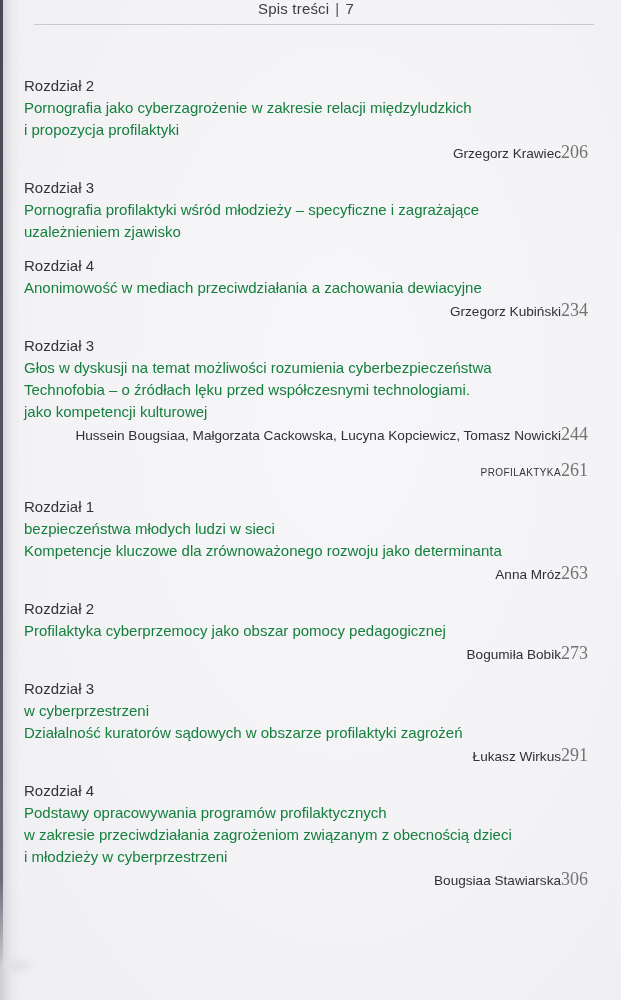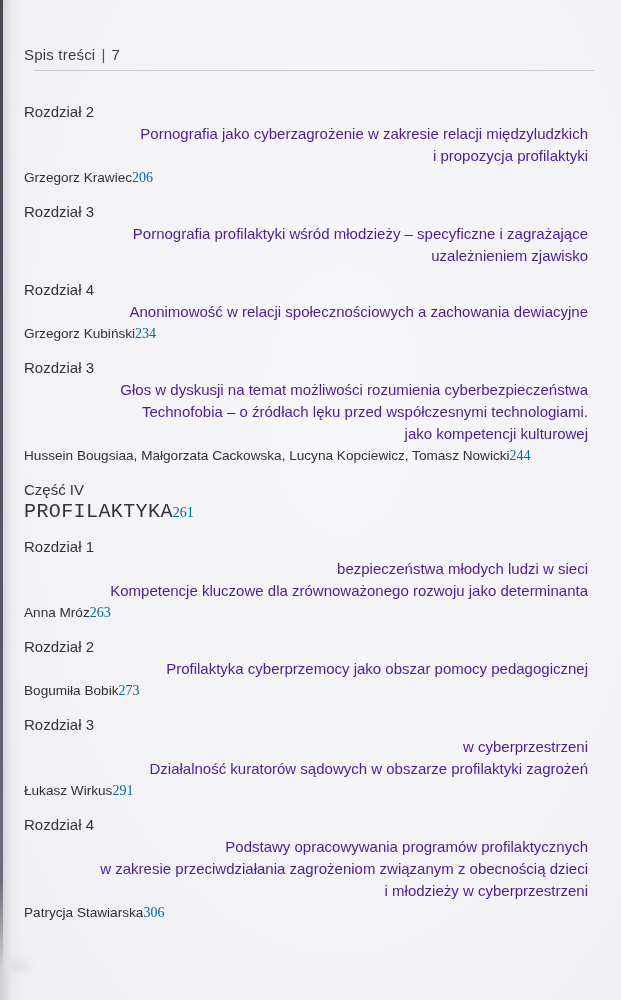--- a/index.html
+++ b/index.html
@@ -46,65 +46,63 @@
   }
 
   .page {
     position: absolute;
     left: 24px;
     right: 33px;
     top: 0;
   }
 
   .running-head {
-    padding-top: 46px;
-    text-align: left;
+    text-align: center;
     font-size: 15px;
     letter-spacing: 0.2px;
     color: #3e3d45;
   }
   .running-head .sep {
     padding: 0 6px;
     color: #55545c;
   }
   .head-rule {
     height: 0;
     border-bottom: 1px solid #cac9cf;
     margin: 7px -6px 0 10px;
   }
 
   .toc {
-    margin-top: 30px;
+    margin-top: 50px;
   }
   .entry {
     margin-bottom: 12px;
     font-size: 15px;
     line-height: 22px;
   }
   .entry-label { color: #34333b; }
-  .title-line  { color: #4c1d95; text-align: right; }
+  .title-line  { color: #15803d; }
   .entry-footer {
     display: flex;
-    justify-content: flex-start;
+    justify-content: flex-end;
     align-items: baseline;
   }
   .authors {
     font-size: 13.6px;
     color: #322f38;
   }
   .part-title {
-    font-size: 20px;
+    font-size: 10px;
     letter-spacing: 0.4px;
     color: #34333b;
-    font-family: Liberation Mono, monospace;
   }
   .page-num {
     font-family: "Liberation Serif", "DejaVu Serif", serif;
-    font-size: 14px;
-    color: #0369a1;
+    font-size: 18px;
+    color: #737373;
     white-space: nowrap;
   }
 </style>
 </head>
 <body>
 
 <div class="scan-shade"></div>
 <div class="scan-edge"></div>
 <div class="scan-smudge"></div>
 
@@ -132,21 +130,21 @@
     <div class="entry-label">Rozdział 3</div>
     <div class="entry-titles">
           <div class="title-line">Pornografia profilaktyki wśród młodzieży – specyficzne i zagrażające</div>
           <div class="title-line">uzależnieniem zjawisko</div>
         </div>
   </div>
 
   <div class="entry">
     <div class="entry-label">Rozdział 4</div>
     <div class="entry-titles">
-          <div class="title-line">Anonimowość w relacji społecznościowych a zachowania dewiacyjne</div>
+          <div class="title-line">Anonimowość w mediach przeciwdziałania a zachowania dewiacyjne</div>
         </div>
     <div class="entry-footer">
       <span class="authors">Grzegorz Kubiński</span>
       <span class="page-num">234</span>
     </div>
   </div>
 
   <div class="entry">
     <div class="entry-label">Rozdział 3</div>
     <div class="entry-titles">
@@ -154,21 +152,20 @@
           <div class="title-line">Technofobia – o źródłach lęku przed współczesnymi technologiami.</div>
           <div class="title-line">jako kompetencji kulturowej</div>
         </div>
     <div class="entry-footer">
       <span class="authors">Hussein Bougsiaa, Małgorzata Cackowska, Lucyna Kopciewicz, Tomasz Nowicki</span>
       <span class="page-num">244</span>
     </div>
   </div>
 
   <div class="entry">
-    <div class="entry-label">Część IV</div>
     <div class="entry-titles"></div>
     <div class="entry-footer">
       <span class="part-title">PROFILAKTYKA</span>
       <span class="page-num">261</span>
     </div>
   </div>
 
   <div class="entry">
     <div class="entry-label">Rozdział 1</div>
     <div class="entry-titles">
@@ -205,19 +202,19 @@
   </div>
 
   <div class="entry">
     <div class="entry-label">Rozdział 4</div>
     <div class="entry-titles">
           <div class="title-line">Podstawy opracowywania programów profilaktycznych</div>
           <div class="title-line">w zakresie przeciwdziałania zagrożeniom związanym z obecnością dzieci</div>
           <div class="title-line">i młodzieży w cyberprzestrzeni</div>
         </div>
     <div class="entry-footer">
-      <span class="authors">Patrycja Stawiarska</span>
+      <span class="authors">Bougsiaa Stawiarska</span>
       <span class="page-num">306</span>
     </div>
   </div>
 </div>
 
 </div>
 
 </body></html>

